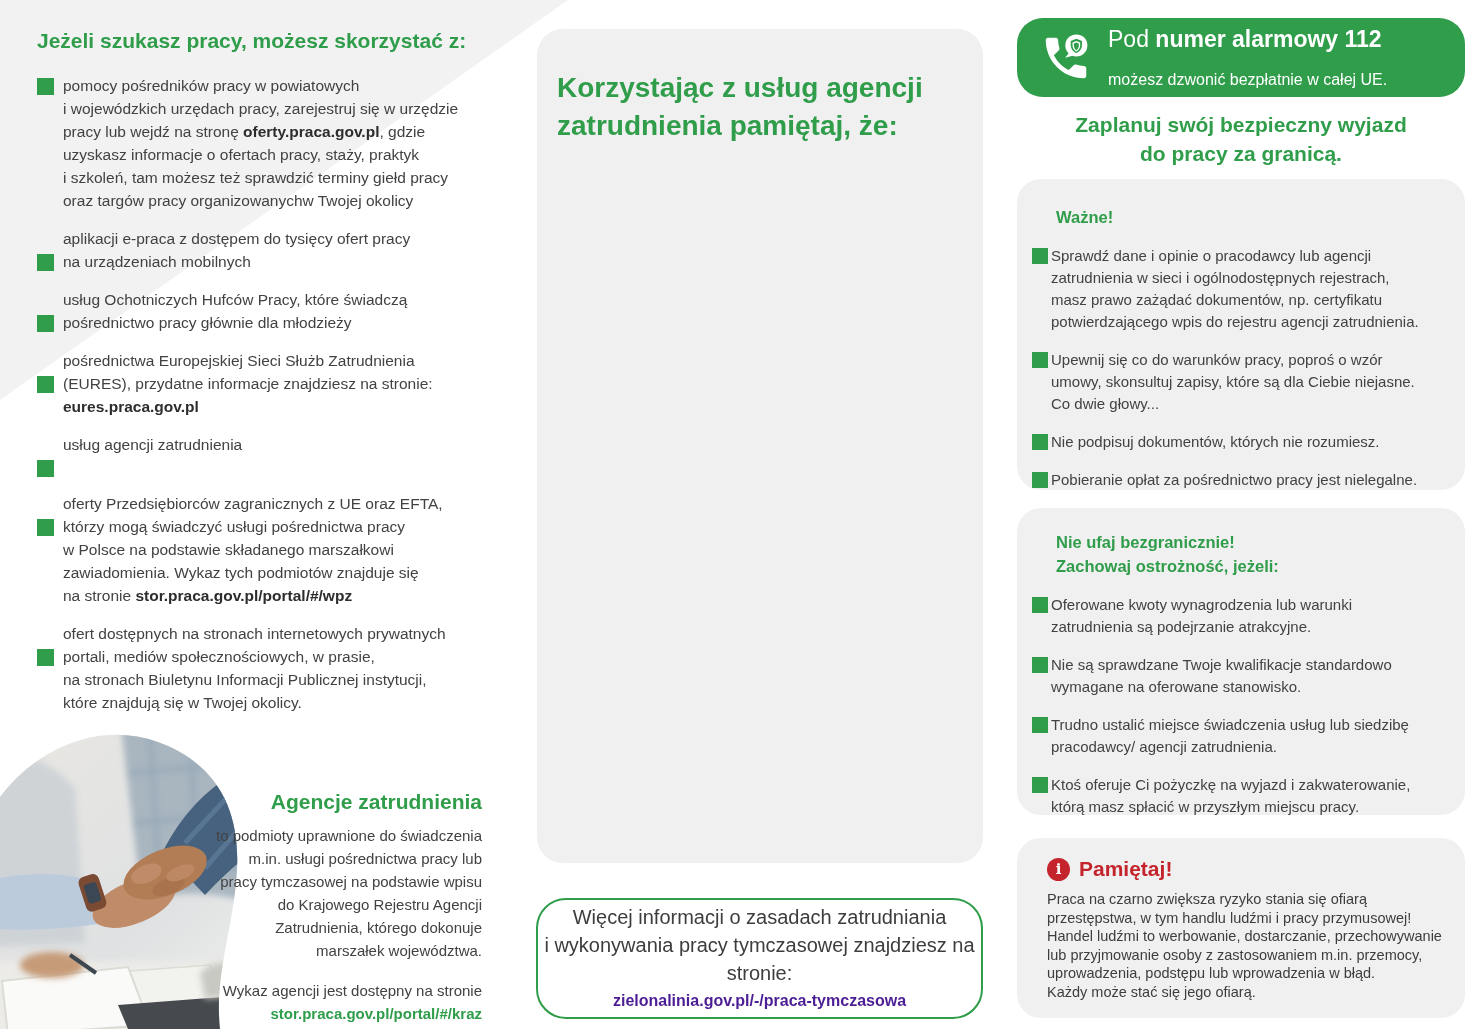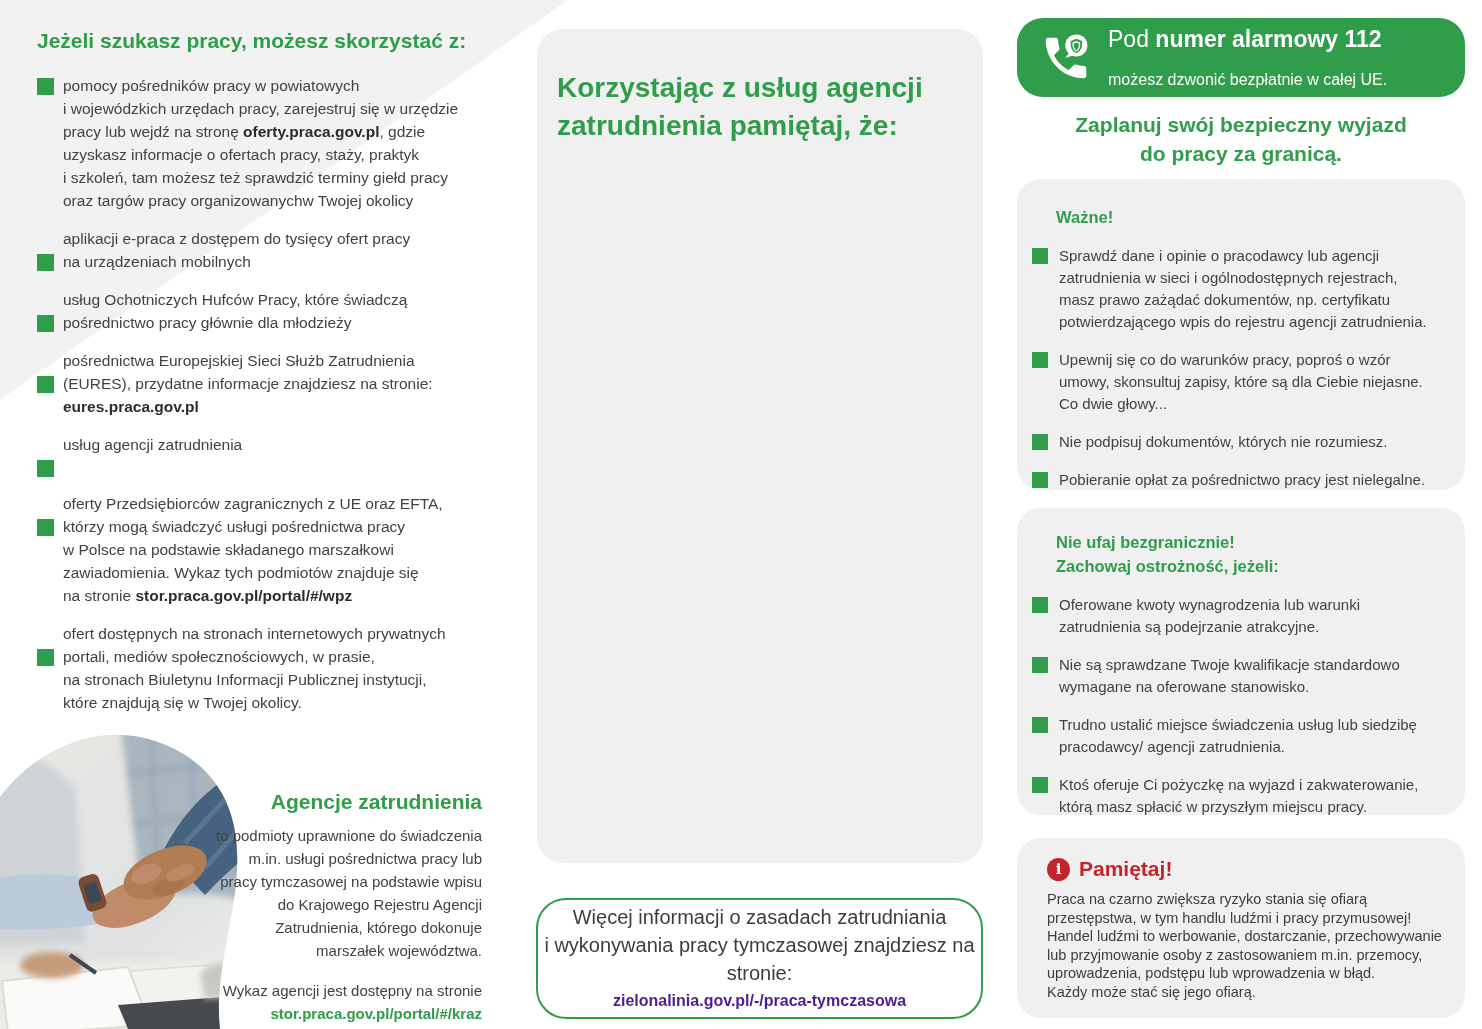--- a/index.html
+++ b/index.html
@@ -60,21 +60,21 @@
   .banner-l2 { font-size:16px; line-height:21px; margin-top:16px; }
 
   .plan-heading { position:absolute; left:1017px; top:110px; width:448px; text-align:center;
     font-size:21px; line-height:29px; font-weight:bold; color:#2f9d4a; }
 
   .rpanel { position:absolute; left:1017px; width:448px; background:#f0f0f0;
     border-radius:24px; box-sizing:border-box; }
   .rpanel.wazne   { top:179px; height:311px; padding:26px 18px 0 15px; }
   .rpanel.nieufaj { top:508px; height:307px; padding:22px 18px 0 15px; }
   .rpanel-heading { margin:0 0 16px 24px; font-size:16.5px; line-height:24px; font-weight:bold; color:#2f9d4a; }
-  .r-item { display:flex; gap:11px; margin-bottom:16px; }
+  .r-item { display:flex; gap:3px; margin-bottom:16px; }
   .bullet.sm { width:16px; height:16px; margin-top:3px; }
   .r-text { margin:0; font-size:15px; line-height:22px; color:#424242; }
 
   .rpanel.pamietaj { top:838px; height:180px; padding:19px 20px 0 30px; }
   .pam-head { display:flex; align-items:center; gap:9px; margin-bottom:9px; }
   .info-icon { flex:none; width:23px; height:23px; border-radius:50%; background:#c4242b;
     color:#ffffff; font-weight:bold; font-size:15px; display:flex; align-items:center;
     justify-content:center; font-family:"DejaVu Serif", serif; }
   .pam-title { font-size:21px; font-weight:bold; color:#c4242b; }
   .pam-body { margin:0; font-size:14.5px; line-height:18.5px; color:#3d3d3d; }

